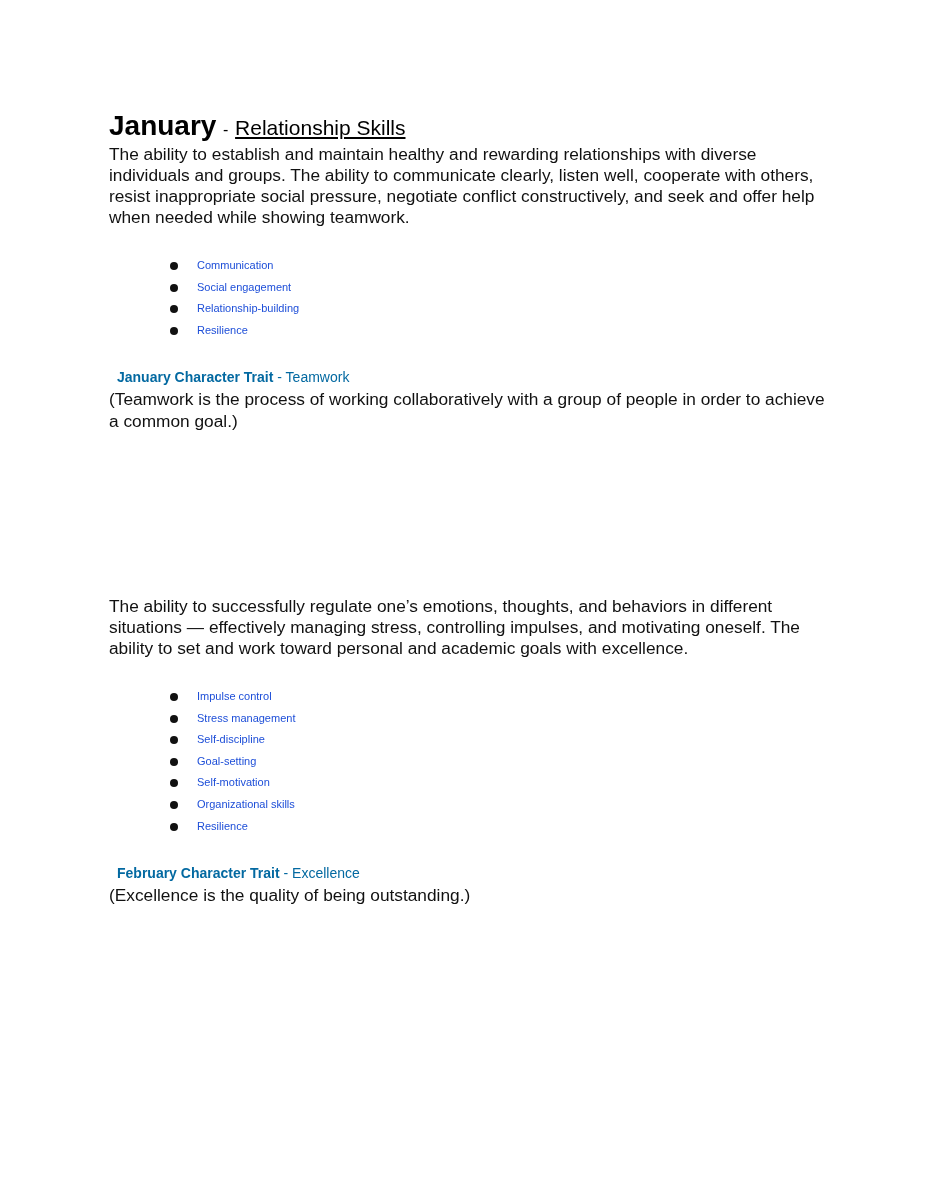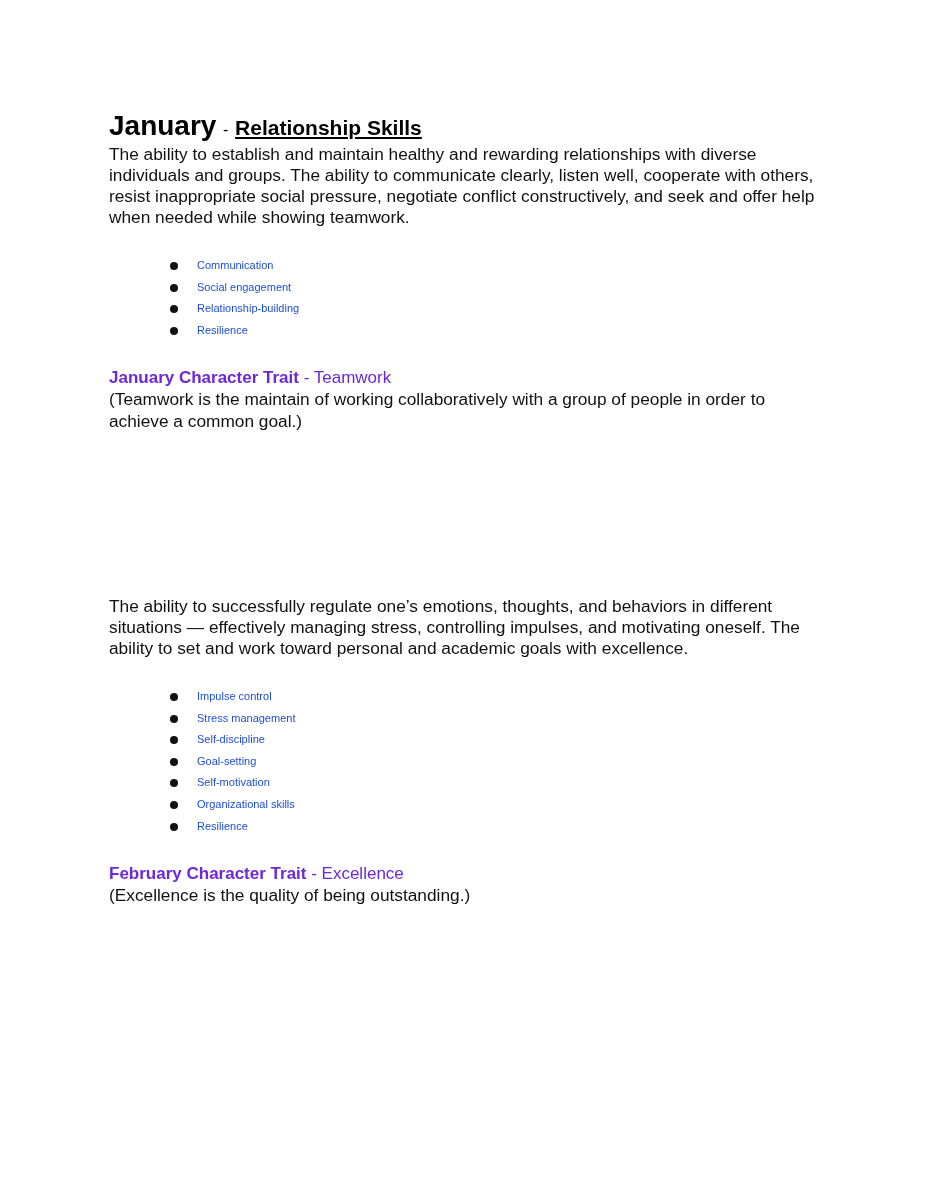--- a/index.html
+++ b/index.html
@@ -32,21 +32,21 @@
     .month {
       font-size: 28px;
       font-weight: bold;
     }
     .dash {
       font-size: 16px;
       font-weight: normal;
     }
     .topic {
       font-size: 21px;
-      font-weight: bold;
+      font-weight: normal;
       text-decoration: underline;
     }
     .desc {
       margin: 0;
       font-size: 17.3px;
       line-height: 21px;
       color: #111111;
     }
     .bullets {
       list-style: none;
@@ -63,24 +63,24 @@
     .bullet-dot {
       position: absolute;
       left: 61px;
       top: 7px;
       width: 8px;
       height: 8px;
       border-radius: 50%;
       background: #111111;
     }
     .trait {
-      margin: 26px 0 0 0;
-      font-size: 17px;
+      margin: 26px 0 0 8px;
+      font-size: 14px;
       line-height: 21.6px;
-      color: #6d28d9;
+      color: #0369a1;
     }
     .trait-label { font-weight: bold; }
     .trait-def {
       margin: 0;
       font-size: 17.3px;
       line-height: 21.6px;
       color: #111111;
     }
   </style>
 </head>
@@ -95,21 +95,21 @@
   <p class="desc">The ability to establish and maintain healthy and rewarding relationships with diverse individuals and groups. The ability to communicate clearly, listen well, cooperate with others, resist inappropriate social pressure, negotiate conflict constructively, and seek and offer help when needed while showing teamwork.</p>
   <ul class="bullets">
     <li><span class="bullet-dot"></span><span>Communication</span></li>
     <li><span class="bullet-dot"></span><span>Social engagement</span></li>
     <li><span class="bullet-dot"></span><span>Relationship-building</span></li>
     <li><span class="bullet-dot"></span><span>Resilience</span></li>
   </ul>
   <p class="trait">
     <span class="trait-label">January Character Trait</span><span> - </span><span>Teamwork</span>
   </p>
-  <p class="trait-def">(Teamwork is the maintain of working collaboratively with a group of people in order to achieve a common goal.)</p>
+  <p class="trait-def">(Teamwork is the process of working collaboratively with a group of people in order to achieve a common goal.)</p>
 </div>
 
 <div class="section" id="section-feb">
   <p class="desc">The ability to successfully regulate one’s emotions, thoughts, and behaviors in different situations — effectively managing stress, controlling impulses, and motivating oneself. The ability to set and work toward personal and academic goals with excellence.</p>
   <ul class="bullets">
     <li><span class="bullet-dot"></span><span>Impulse control</span></li>
     <li><span class="bullet-dot"></span><span>Stress management</span></li>
     <li><span class="bullet-dot"></span><span>Self-discipline</span></li>
     <li><span class="bullet-dot"></span><span>Goal-setting</span></li>
     <li><span class="bullet-dot"></span><span>Self-motivation</span></li>

